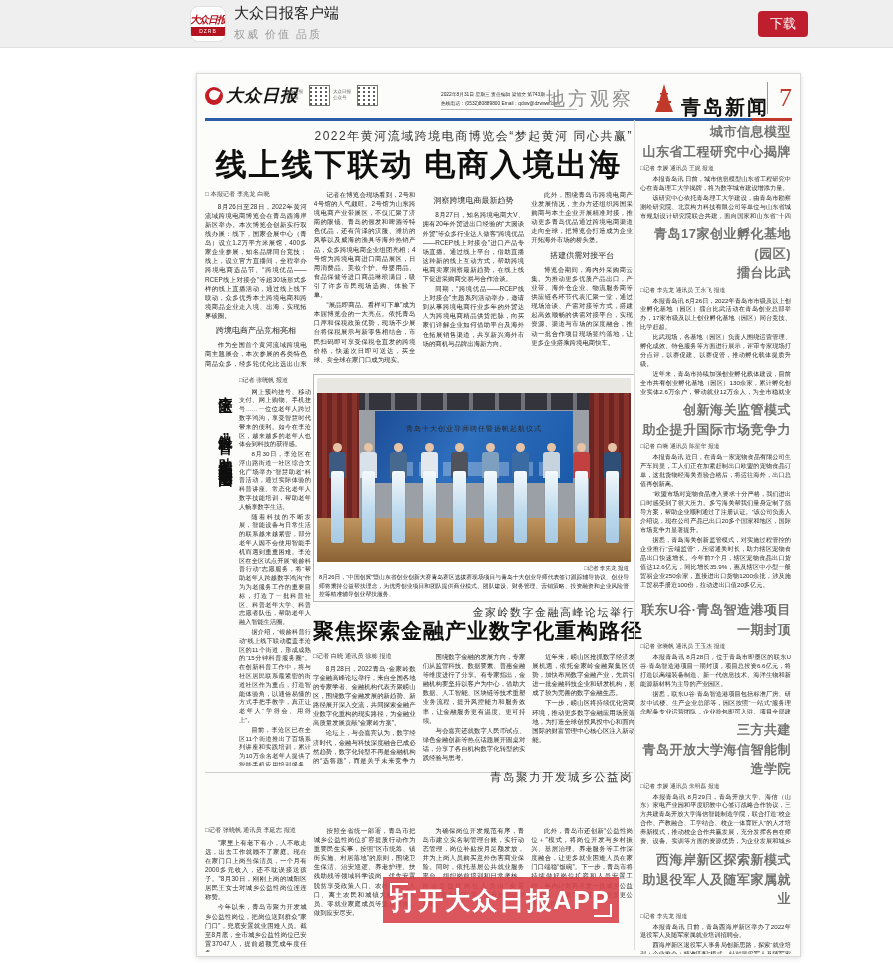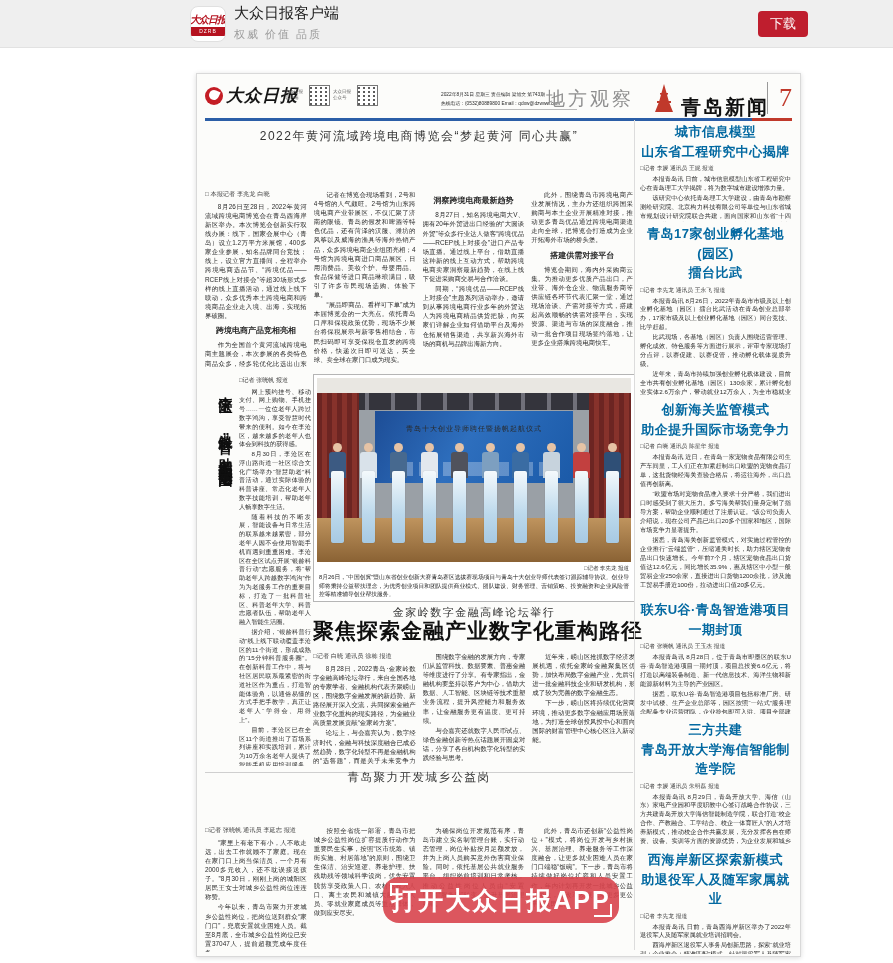--- a/index.html
+++ b/index.html
@@ -30,27 +30,27 @@
   .qr-cap1{left:80px}.qr-cap2{left:128px}
   .mh-date{position:absolute;left:236px;top:8px;width:136px;font-size:4.8px;color:#555;line-height:1.9;white-space:nowrap;overflow:hidden;border-bottom:1px solid #bbb;padding-bottom:1px}
   .sec-light{position:absolute;left:341px;top:4px;font-size:19px;color:#8f8f8f;letter-spacing:3px}
   .tower{position:absolute;left:448px;top:2px}
   .sec-bold{position:absolute;left:476px;top:12px;font-size:20px;font-weight:bold;color:#101010;letter-spacing:2px}
   .pageno{position:absolute;right:0;top:0;font-size:26px;color:#c0392b;border-left:1px solid #999;padding-left:11px;line-height:32px;font-family:"Liberation Serif","DejaVu Serif",serif}
   .rule-blue{position:absolute;left:8px;right:8px;top:44px;height:3px;background:#2b5ea7}
   .rule-red{position:absolute;right:0;top:0;width:40px;height:3px;background:#c0392b;display:block}
 
   
-  .kicker{font-size:12px;color:#333;text-align:center;letter-spacing:1.5px}
+  .kicker{font-size:12px;color:#333;text-align:right;letter-spacing:1.5px}
   .byline{font-size:6px;color:#444}
   .cols{display:flex;gap:7px}
   .tcol{flex:1 1 0;overflow:hidden;font-size:6.4px;line-height:1.42;text-align:justify}
   .tcol .p{text-indent:2em;margin-bottom:1px}
   .tcol .by{font-size:6.2px;color:#444;margin-bottom:3px}
-  .tcol .sub{font-weight:bold;text-align:center;font-size:8px;margin:5px 0 4px;text-indent:0}
+  .tcol .sub{font-weight:normal;text-align:center;font-size:8px;margin:5px 0 4px;text-indent:0}
 
   
   .lead-kicker{position:absolute;left:8px;top:54px;width:428px}
   .lead-headline{position:absolute;left:8px;top:70px;width:428px;text-align:center;font-size:31px;font-weight:bold;letter-spacing:2px;color:#0f0f0f;white-space:nowrap}
   .lead-cols{position:absolute;left:8px;top:116px;width:428px;height:178px;overflow:hidden}
 
   
   .licang{position:absolute;left:8px;top:302px;width:106px;height:390px;overflow:hidden}
   .v-head{position:absolute;left:0;top:10px;height:372px;width:30px;writing-mode:vertical-rl;text-orientation:upright;font-weight:bold;font-size:14px;letter-spacing:1.5px;color:#0f0f0f;overflow:hidden}
   .licang-body{position:absolute;left:34px;top:0;width:72px;height:390px;overflow:hidden;font-size:6.2px;line-height:1.42;text-align:justify}
@@ -82,26 +82,26 @@
   
   .welfare-rule{position:absolute;left:8px;top:698px;width:428px;border-top:1px solid #cfcfcf}
   .wel-kicker{position:absolute;left:8px;top:696px;width:428px;font-size:11.5px}
   .wel-headline{position:absolute;left:8px;top:716px;width:428px;text-align:center;font-size:26px;font-weight:bold;letter-spacing:1px;color:#0f0f0f;white-space:nowrap}
   .wel-cols{position:absolute;left:8px;top:752px;width:428px;height:126px;overflow:hidden}
 
   
   .rail-divider{position:absolute;left:437px;top:46px;bottom:6px;width:1px;background:#dcdcdc}
   .rail{position:absolute;left:443px;top:0;width:151px;height:882px}
   .rail-art{position:absolute;left:0;width:151px;overflow:hidden}
-  .rail-art h3{font-size:13px;font-weight:bold;text-align:center;line-height:1.5;white-space:pre-line;color:#0369a1;margin-bottom:3px;letter-spacing:.5px}
+  .rail-art h3{font-size:13px;font-weight:bold;text-align:right;line-height:1.5;white-space:pre-line;color:#737373;margin-bottom:3px;letter-spacing:.5px}
   .rail-art .byline{font-size:5.8px;margin:1px 0 2px}
   .rail-art p{font-size:6.2px;line-height:1.45;text-align:justify;text-indent:2em;color:#2a2a2a;margin-bottom:1px}
 
   
-  .open-app{position:absolute;left:383px;top:877px;width:236px;height:46px;background:rgba(216,68,77,.9);border:none;border-radius:16px;color:#fff;font-size:25px;font-weight:bold;letter-spacing:2px;cursor:pointer;z-index:50;font-family:"Liberation Sans","DejaVu Sans",sans-serif}
+  .open-app{position:absolute;left:383px;top:877px;width:236px;height:46px;background:rgba(216,68,77,.9);border:none;border-radius:0;color:#fff;font-size:25px;font-weight:bold;letter-spacing:2px;cursor:pointer;z-index:50;font-family:"Liberation Sans","DejaVu Sans",sans-serif}
   .open-app::before{content:"";position:absolute;left:7px;top:6px;width:16px;height:11px;border-left:2px solid #fff;border-top:2px solid #fff}
   .open-app::after{content:"";position:absolute;right:7px;bottom:6px;width:16px;height:11px;border-right:2px solid #fff;border-bottom:2px solid #fff}
 </style>
 </head>
 <body>
 
 <header class="appbar">
   <div class="app-icon">
     <span class="cal">大众日报</span>
     <span class="ribbon">DZRB</span>
@@ -135,20 +135,21 @@
       <rect x="7" y="9" width="8" height="1.6" fill="#c0392b"></rect>
     </svg>
     <div class="sec-bold">青岛新闻</div>
     <div class="pageno">7</div>
   </div>
   <div class="rule-blue">
       <span class="rule-red"></span>
     </div>
 
   <div class="kicker lead-kicker">2022年黄河流域跨境电商博览会“梦起黄河 同心共赢”</div>
+  <h1 class="lead-headline">线上线下联动 电商入境出海</h1>
   <div class="cols lead-cols">
       <div class="tcol">
         <div class="by">□ 本报记者 李兆龙 白晓</div>
         <div class="p">8月26日至28日，2022年黄河流域跨境电商博览会在青岛西海岸新区举办。本次博览会创新实行双线办展：线下，国家会展中心（青岛）设立1.2万平方米展馆，400多家企业参展，知名品牌同台竞技；线上，设立官方直播间，全程举办跨境电商选品节、“跨境优品——RCEP线上对接会”等超30场形式多样的线上直播活动，通过线上线下联动，众多优秀本土跨境电商和跨境商品企业走入境、出海，实现拓界破圈。</div>
         <div class="sub">跨境电商产品竞相亮相</div>
         <div class="p">作为全国首个黄河流域跨境电商主题展会，本次参展的各类特色商品众多，经多轮优化比选出山东及沿黄省份产品、黄河流域9省（区）及新疆的特色商品、跨境电商进出口商品等，充分彰显了“梦起黄河 同心共赢”的主题。</div>
       </div>
       <div class="tcol">
         <div class="p">记者在博览会现场看到，2号和4号馆的人气颇旺。2号馆为山东跨境电商产业带展区，不仅汇聚了济南的眼镜、青岛的假发和啤酒等特色优品，还有菏泽的汉服、潍坊的风筝以及威海的渔具等海外热销产品，众多跨境电商企业组团亮相；4号馆为跨境电商进口商品展区，日用消费品、美妆个护、母婴用品、食品保健等进口商品琳琅满目，吸引了许多市民现场选购、体验下单。</div>
         <div class="p">“展品即商品、看样可下单”成为本届博览会的一大亮点。依托青岛口岸和保税政策优势，现场不少展台将保税展示与新零售相结合，市民扫码即可享受保税仓直发的跨境价格，快递次日即可送达，买全球、卖全球在家门口成为现实。</div>

